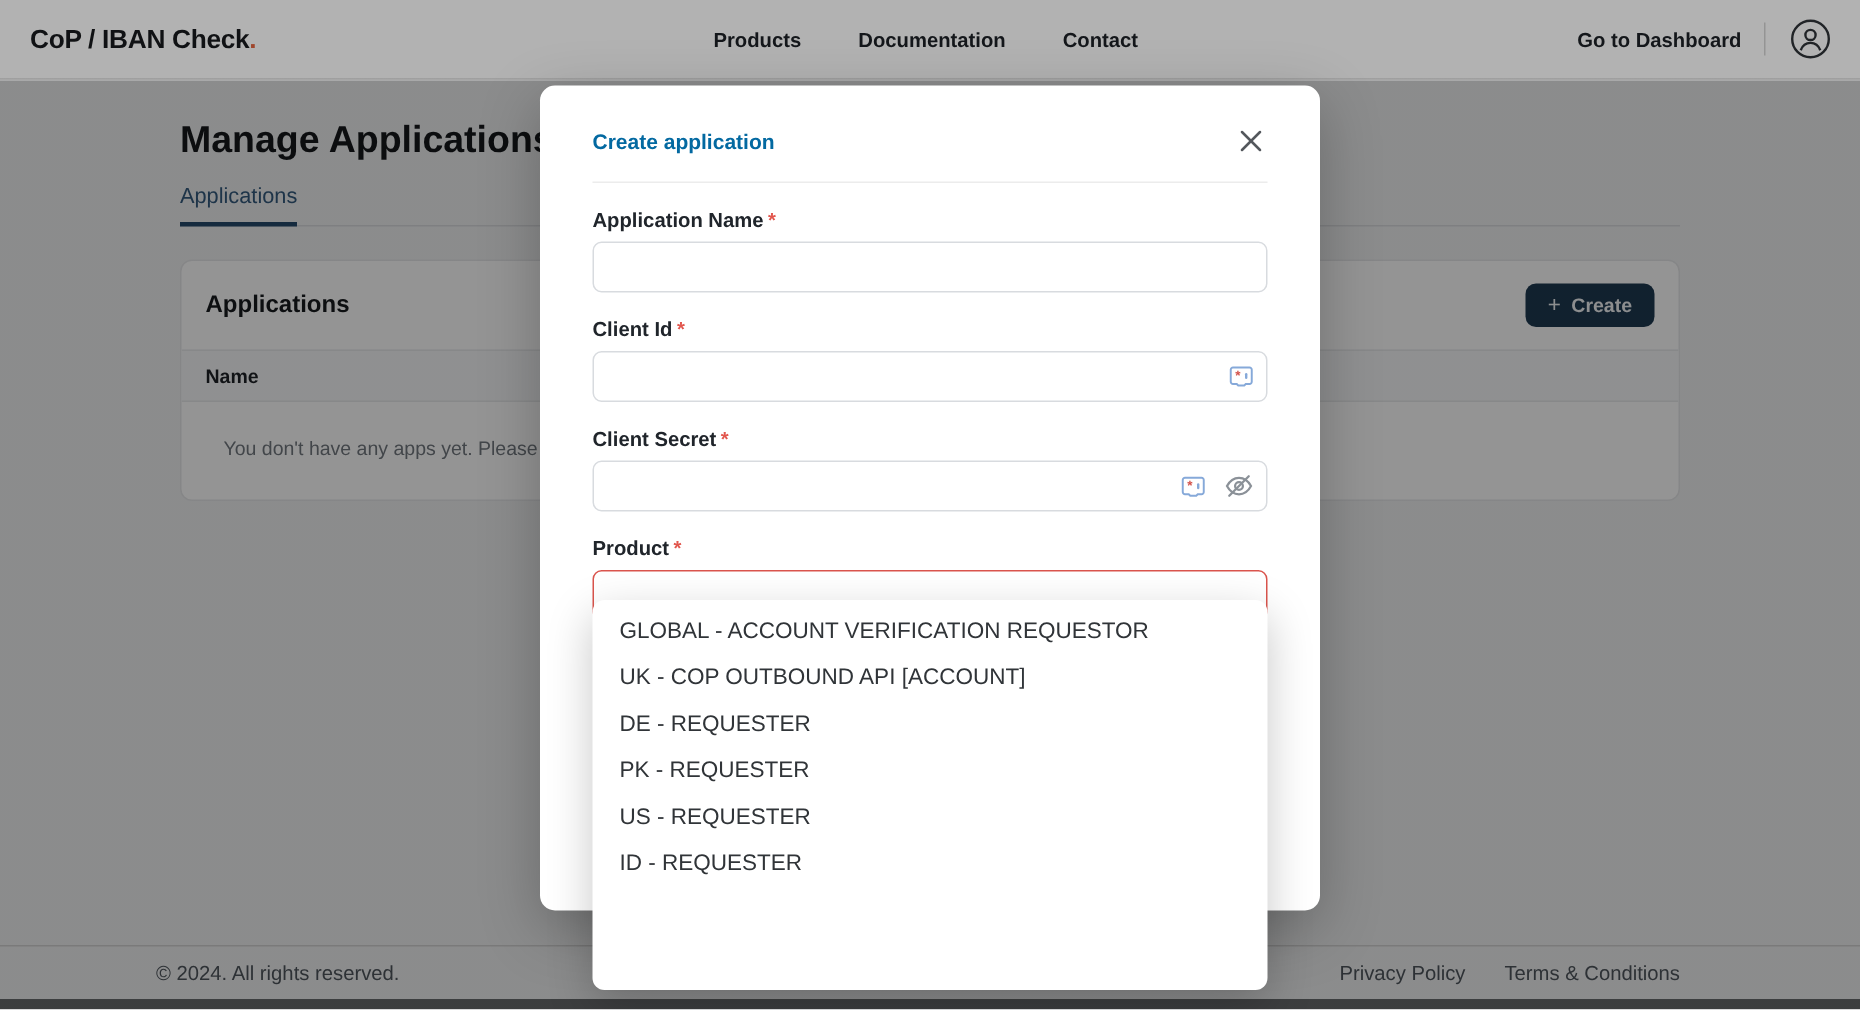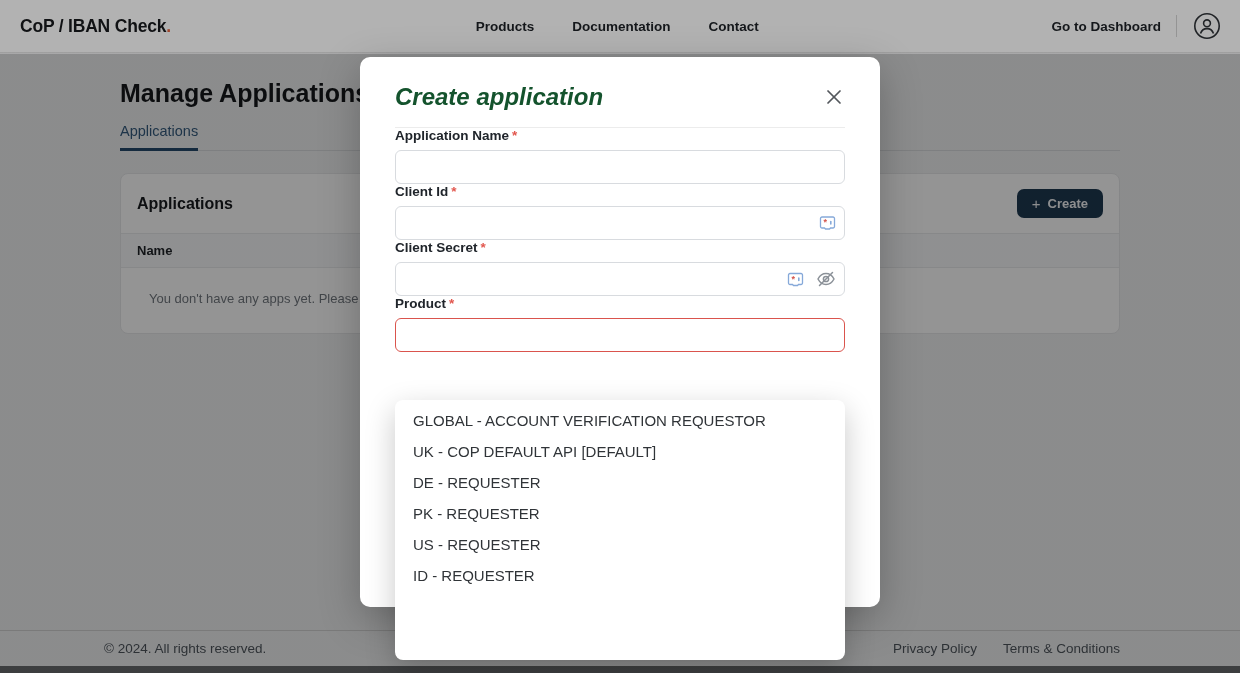--- a/index.html
+++ b/index.html
@@ -48,25 +48,25 @@
 
   
   .overlay { position: absolute; inset: 0; z-index: 10;
              background: linear-gradient(to bottom, rgba(0,0,0,0.30) 0px, rgba(0,0,0,0.30) 54px,
                                           rgba(0,0,0,0.42) 54px, rgba(0,0,0,0.42) 100%); }
 
   
   .modal { position: absolute; left: 360px; top: 57px; width: 520px; height: 550px; background: #ffffff;
            border-radius: 10px; box-shadow: 0 12px 40px rgba(0,0,0,0.25); z-index: 20; padding: 0 35px; }
   .modal-head { display: flex; align-items: center; justify-content: space-between; padding-top: 26px; }
-  .modal-title { font-size: 24px; font-weight: 700; color: #14532d; font-style: italic; }
+  .modal-title { font-size: 14px; font-weight: 700; color: #0369a1; }
   .close-btn { width: 22px; height: 22px; background: none; border: none; cursor: pointer;
                display: flex; align-items: center; justify-content: center; padding: 0; }
   .modal-divider { border: none; border-top: 1px solid #ececec; margin-top: 16px; }
-  .field-label { font-size: 13.5px; font-weight: 700; color: #20252b; }
+  .field-label { margin-top: 17px; font-size: 13.5px; font-weight: 700; color: #20252b; }
   .req { color: #e2574e; margin-left: 3px; font-weight: 700; }
   .input-wrap { position: relative; margin-top: 7px; }
   .text-input { width: 100%; height: 34px; border: 1px solid #d8dbdf; border-radius: 6px;
                 font-family: inherit; font-size: 14px; padding: 0 10px; outline: none; background: #fff; }
   .text-input.error { border: 1.5px solid #da544d; }
   .field-icons { position: absolute; right: 9px; top: 50%; transform: translateY(-50%);
                  display: flex; align-items: center; gap: 12px; }
   .pw-icon { display: inline-flex; }
   .eye-icon { display: inline-flex; cursor: pointer; }
 
@@ -186,20 +186,20 @@
 
     <div class="field-label"><span>Product</span><span class="req">*</span></div>
     <div class="input-wrap">
       <input class="text-input error" type="text" value="" style="">
     </div>
   </div>
 
   <div class="dropdown">
 
   <div class="dd-item">GLOBAL - ACCOUNT VERIFICATION REQUESTOR</div>
-      <div class="dd-item">UK - COP DEFAULT API [DEFAULT]</div>
+      <div class="dd-item">UK - COP OUTBOUND API [ACCOUNT]</div>
       <div class="dd-item">DE - REQUESTER</div>
       <div class="dd-item">PK - REQUESTER</div>
       <div class="dd-item">US - REQUESTER</div>
       <div class="dd-item">ID - REQUESTER</div>
     </div>
 
 </div>
 
 </body></html>

